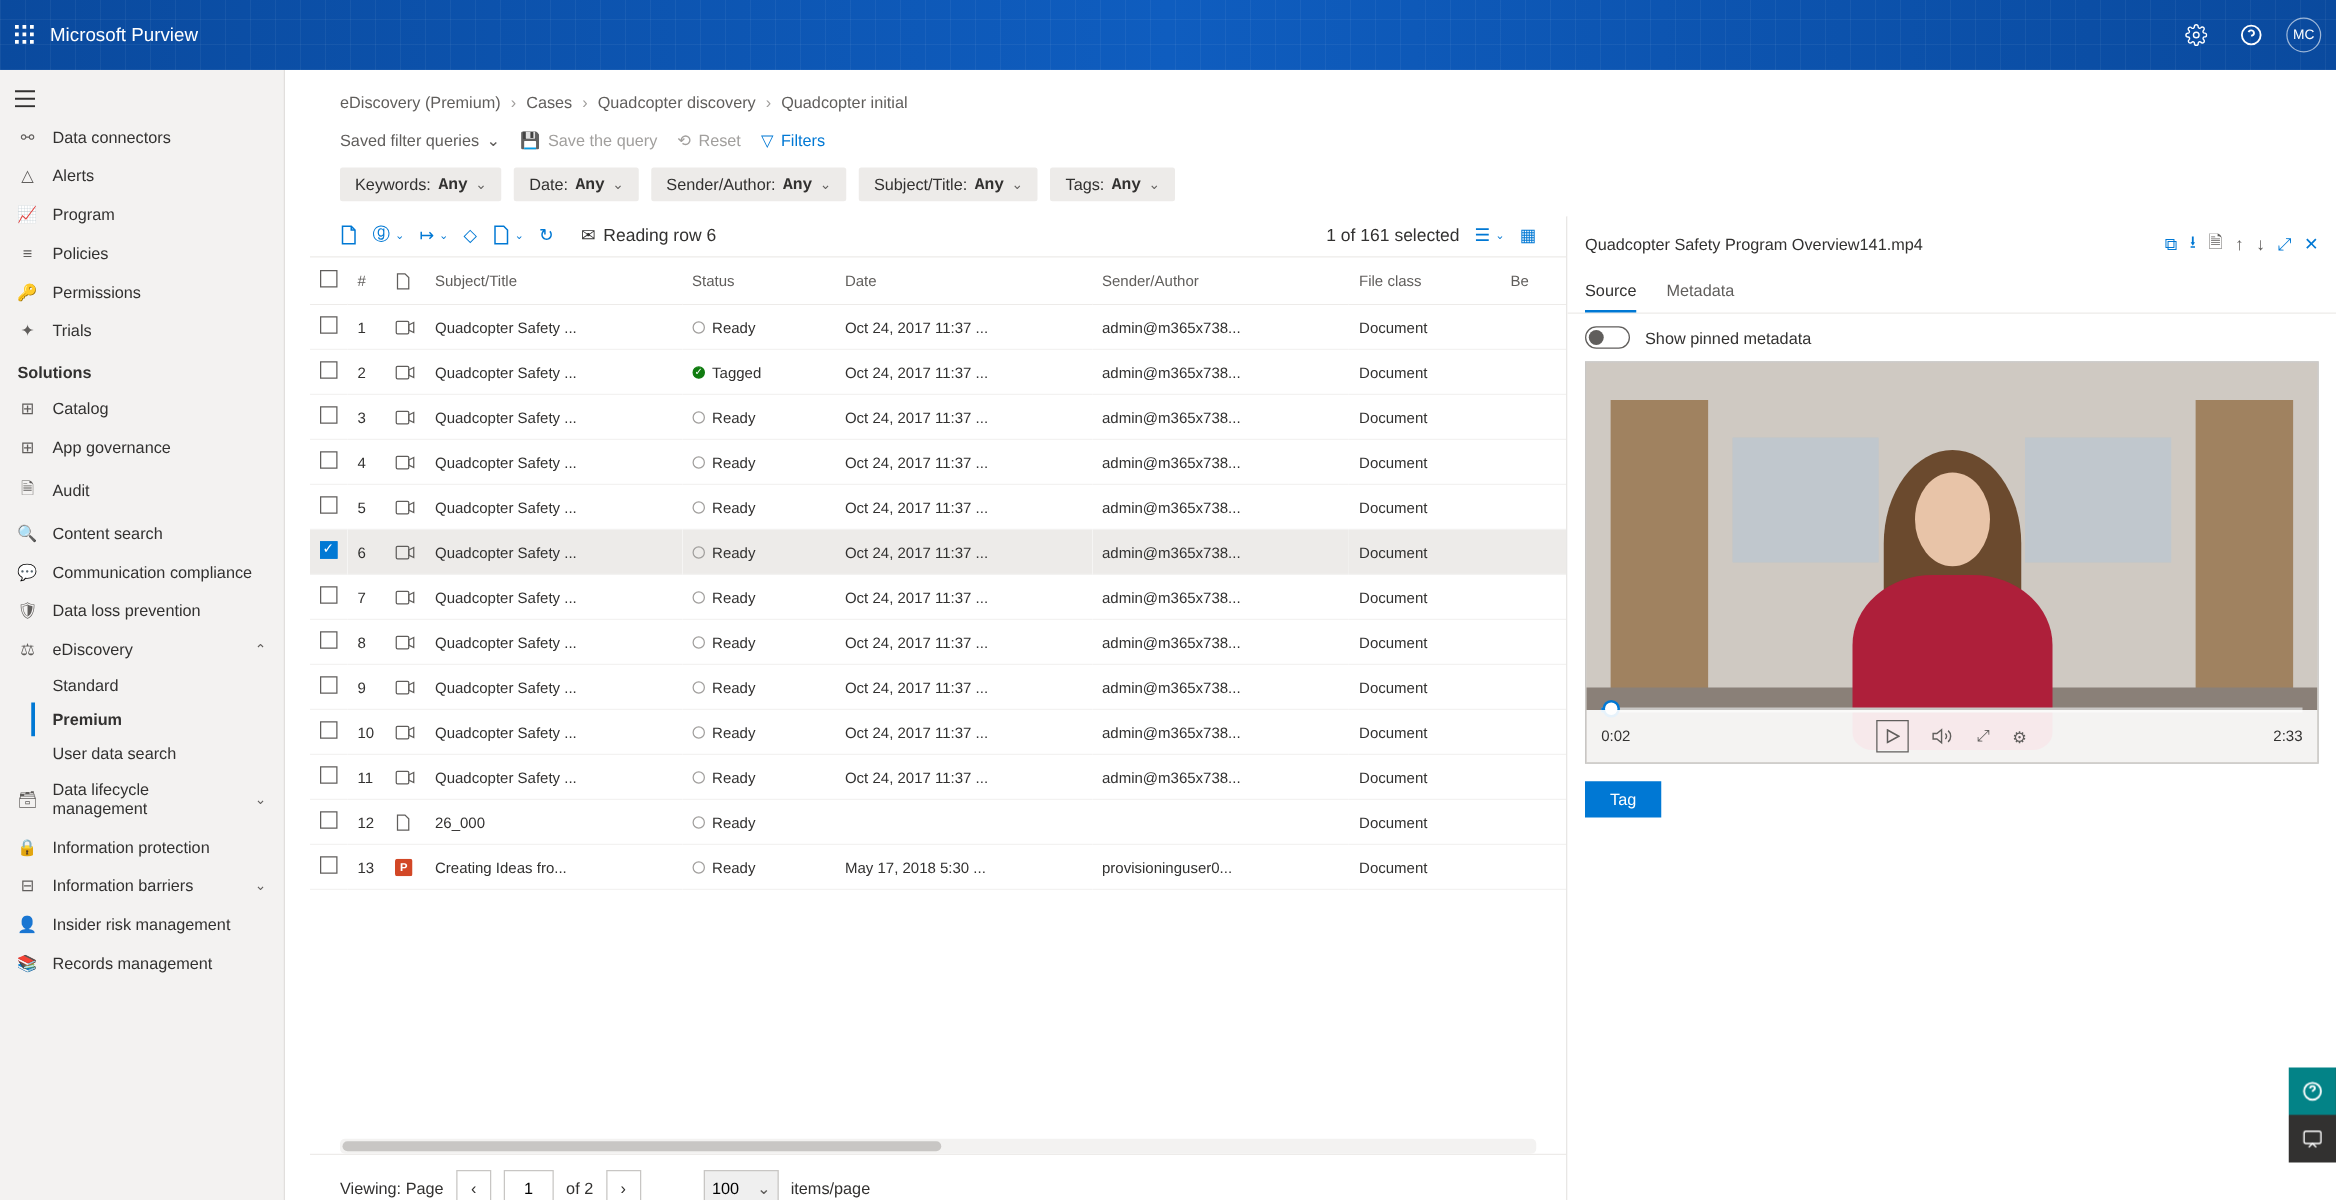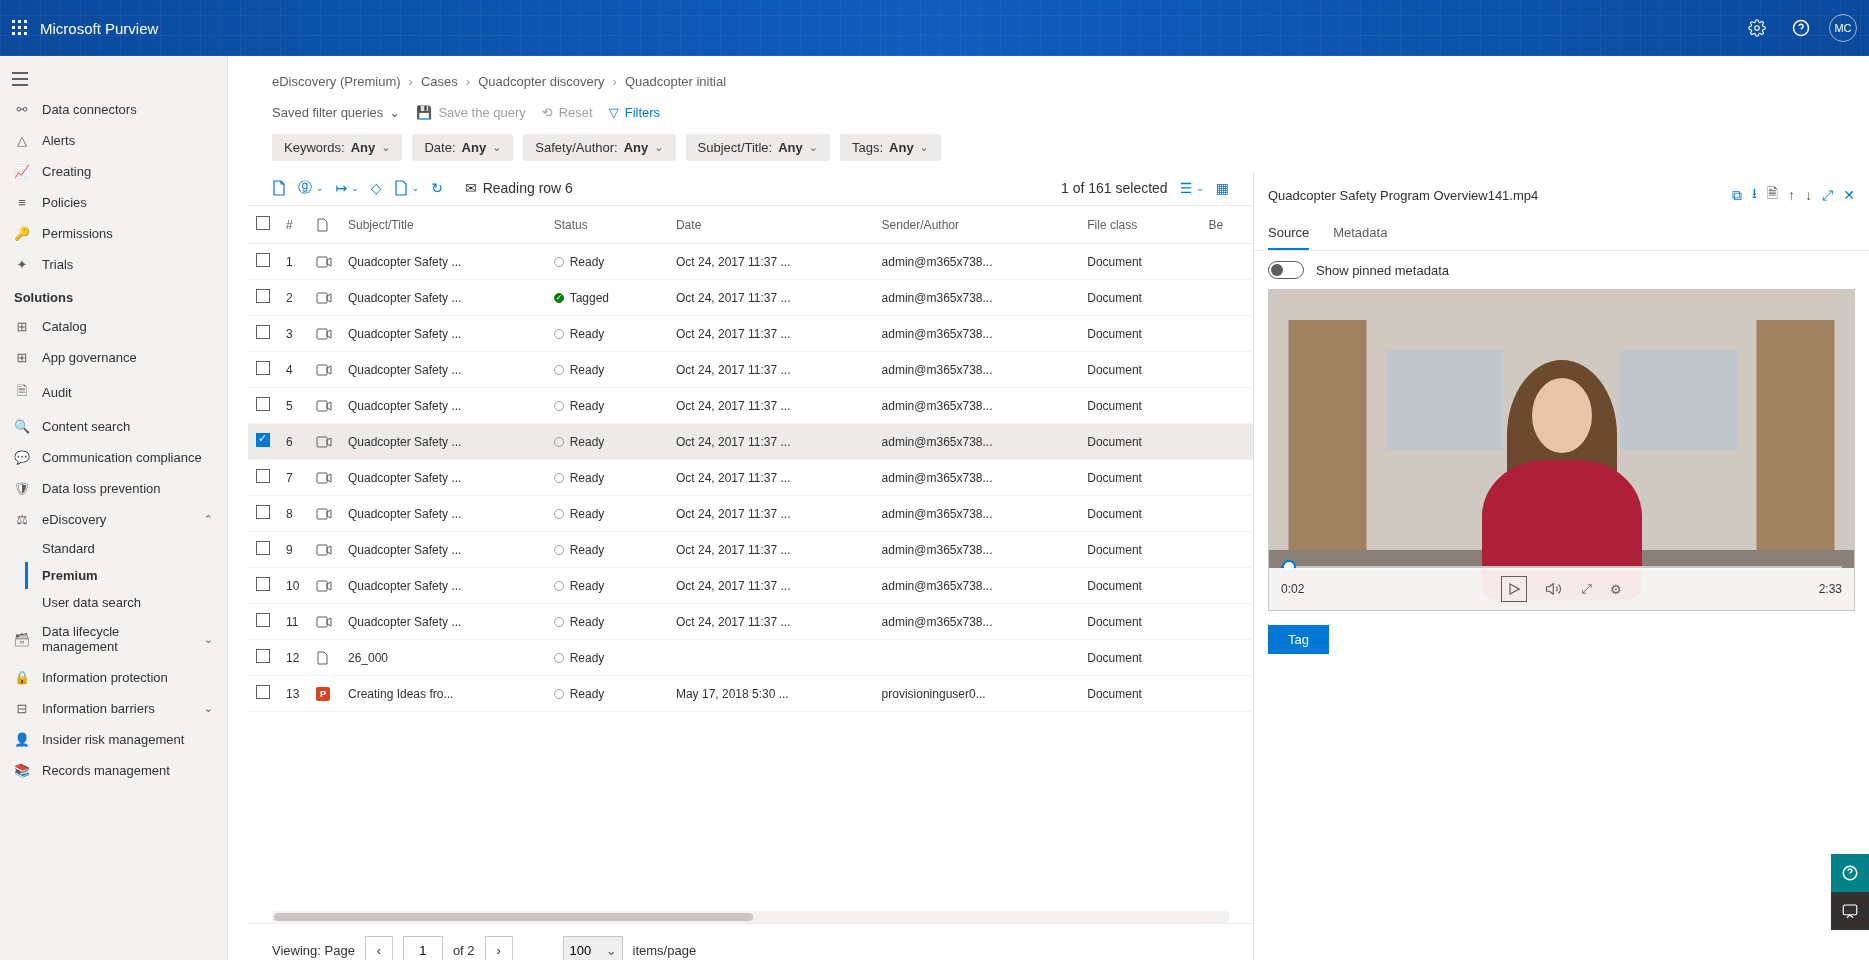--- a/index.html
+++ b/index.html
@@ -45,21 +45,21 @@
 
 
 .filter-bar { display: flex; align-items: center; gap: 16px; padding: 6px 24px 14px; font-size: 13px; color: #605e5c; }
 .filter-bar .fq-item { display: flex; align-items: center; gap: 6px; cursor: pointer; }
 .filter-bar .disabled { color: #a19f9d; }
 
 
 .pill-row { display: flex; gap: 10px; padding: 0 24px 12px; }
 .pill { background: #edebe9; padding: 6px 12px; border-radius: 2px; display: flex; align-items: center; gap: 6px; cursor: pointer; font-size: 13px; }
 .pill .lbl { color: #323130; }
-.pill .val { font-weight: 600; }
+.pill .val { font-weight: 600; font-family: Liberation Mono, monospace; }
 .pill .car { font-size: 11px; color: #605e5c; }
 
 
 .list-wrap { flex: 1; display: flex; flex-direction: column; overflow: hidden; border-right: 1px solid #e1dfdd; min-width: 0; }
 .list-toolbar { display: flex; align-items: center; gap: 12px; padding: 6px 24px 8px; border-bottom: 1px solid #edebe9; color: #0078d4; font-size: 14px; }
 .list-toolbar .tool { cursor: pointer; display: flex; align-items: center; gap: 4px; }
 .list-toolbar .reading { color: #323130; margin-left: 10px; display: flex; align-items: center; gap: 6px; }
 .list-toolbar .sel-count { margin-left: auto; color: #323130; }
 
 
@@ -182,21 +182,21 @@
         <div class="nav-item">
           <span class="nav-icon">⚯</span>
       <span>Data connectors</span>
       </div>
         <div class="nav-item">
           <span class="nav-icon">△</span>
       <span>Alerts</span>
       </div>
         <div class="nav-item">
           <span class="nav-icon">📈</span>
-      <span>Creating</span>
+      <span>Program</span>
       </div>
         <div class="nav-item">
           <span class="nav-icon">≡</span>
       <span>Policies</span>
       </div>
         <div class="nav-item">
           <span class="nav-icon">🔑</span>
       <span>Permissions</span>
       </div>
         <div class="nav-item">
@@ -308,21 +308,21 @@
           <span class="lbl">Keywords:</span> 
           <span class="val">Any</span> 
           <span class="car">⌄</span>
         </div>
         <div class="pill">
           <span class="lbl">Date:</span> 
           <span class="val">Any</span> 
           <span class="car">⌄</span>
         </div>
         <div class="pill">
-          <span class="lbl">Safety/Author:</span> 
+          <span class="lbl">Sender/Author:</span> 
           <span class="val">Any</span> 
           <span class="car">⌄</span>
         </div>
         <div class="pill">
           <span class="lbl">Subject/Title:</span> 
           <span class="val">Any</span> 
           <span class="car">⌄</span>
         </div>
         <div class="pill">
           <span class="lbl">Tags:</span> 

